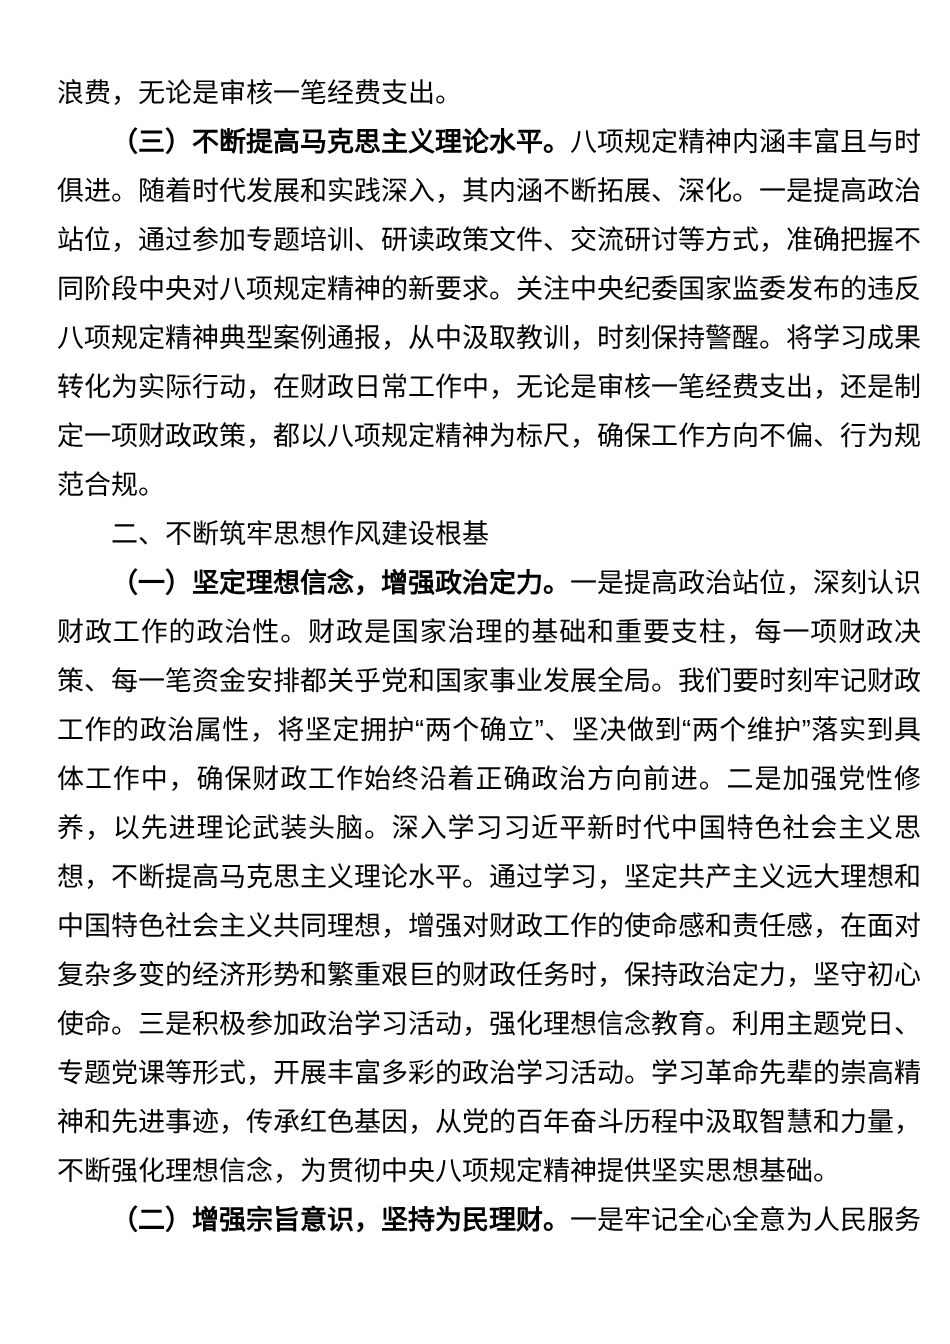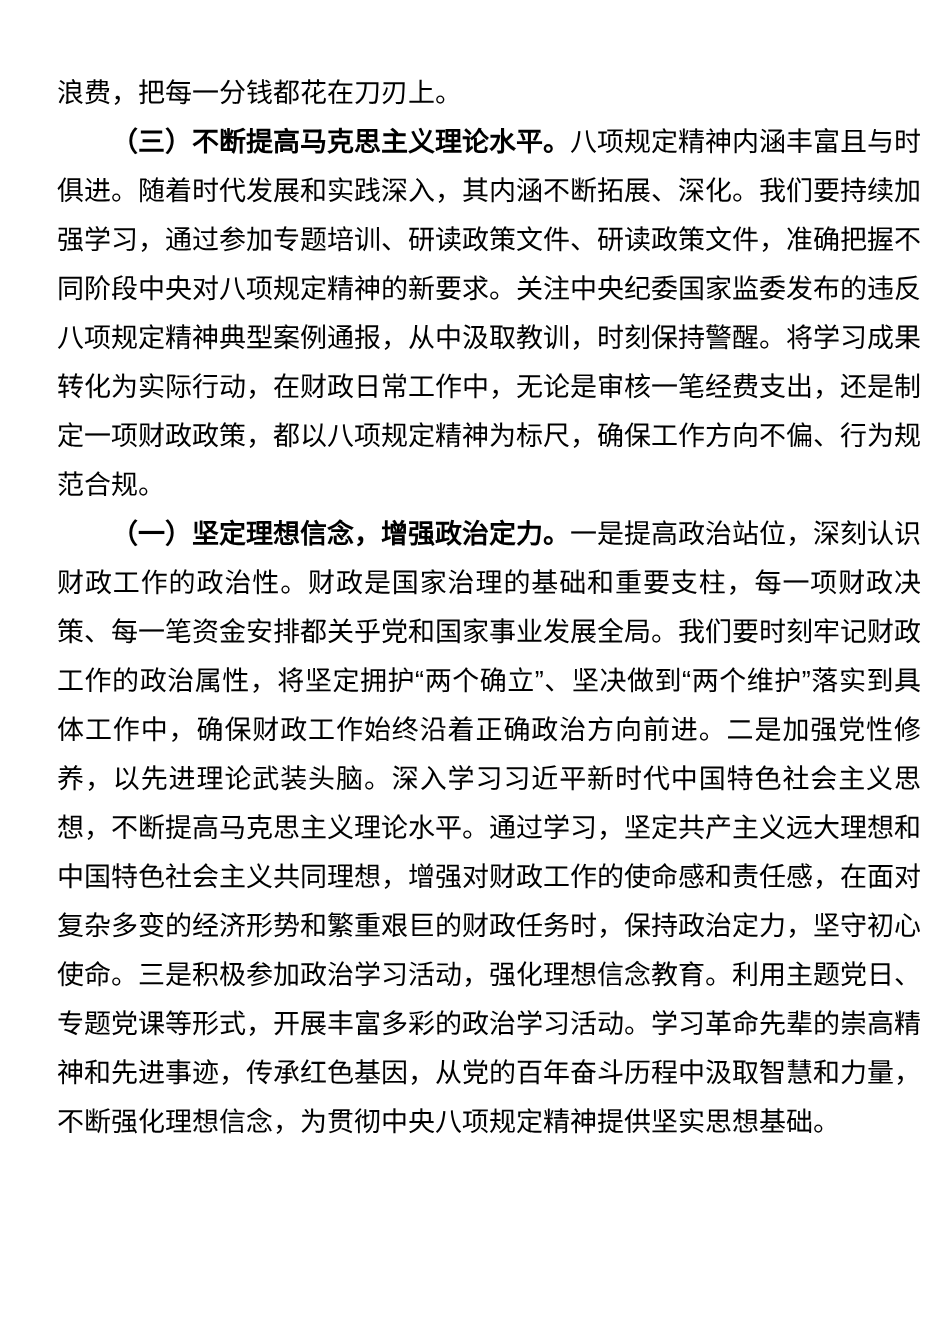--- a/index.html
+++ b/index.html
@@ -42,27 +42,33 @@
     font-weight: 400;
   }
 </style>
 </head>
 <body>
 
 <div class="page">
   <div class="doc">
 
     <p>
-      <span class="body-run">浪费，把每一分钱都花在刀刃上。</span>
+      <span class="body-run">浪费，无论是审核一笔经费支出。</span>
     </p>
 
     <p class="indent">
-      <span class="lead">（三）不断提高马克思主义理论水平。</span><span class="body-run">八项规定精神内涵丰富且与时俱进。随着时代发展和实践深入，其内涵不断拓展、深化。我们要持续加强学习，通过参加专题培训、研读政策文件、研读政策文件，准确把握不同阶段中央对八项规定精神的新要求。关注中央纪委国家监委发布的违反八项规定精神典型案例通报，从中汲取教训，时刻保持警醒。将学习成果转化为实际行动，在财政日常工作中，无论是审核一笔经费支出，还是制定一项财政政策，都以八项规定精神为标尺，确保工作方向不偏、行为规范合规。</span>
+      <span class="lead">（三）不断提高马克思主义理论水平。</span><span class="body-run">八项规定精神内涵丰富且与时俱进。随着时代发展和实践深入，其内涵不断拓展、深化。一是提高政治站位，通过参加专题培训、研读政策文件、交流研讨等方式，准确把握不同阶段中央对八项规定精神的新要求。关注中央纪委国家监委发布的违反八项规定精神典型案例通报，从中汲取教训，时刻保持警醒。将学习成果转化为实际行动，在财政日常工作中，无论是审核一笔经费支出，还是制定一项财政政策，都以八项规定精神为标尺，确保工作方向不偏、行为规范合规。</span>
     </p>
 
+    <p class="indent">
+      <span class="body-run">二、不断筑牢思想作风建设根基</span>
+    </p>
 
     <p class="indent">
       <span class="lead">（一）坚定理想信念，增强政治定力。</span><span class="body-run">一是提高政治站位，深刻认识财政工作的政治性。财政是国家治理的基础和重要支柱，每一项财政决策、每一笔资金安排都关乎党和国家事业发展全局。我们要时刻牢记财政工作的政治属性，将坚定拥护“两个确立”、坚决做到“两个维护”落实到具体工作中，确保财政工作始终沿着正确政治方向前进。二是加强党性修养，以先进理论武装头脑。深入学习习近平新时代中国特色社会主义思想，不断提高马克思主义理论水平。通过学习，坚定共产主义远大理想和中国特色社会主义共同理想，增强对财政工作的使命感和责任感，在面对复杂多变的经济形势和繁重艰巨的财政任务时，保持政治定力，坚守初心使命。三是积极参加政治学习活动，强化理想信念教育。利用主题党日、专题党课等形式，开展丰富多彩的政治学习活动。学习革命先辈的崇高精神和先进事迹，传承红色基因，从党的百年奋斗历程中汲取智慧和力量，不断强化理想信念，为贯彻中央八项规定精神提供坚实思想基础。</span>
     </p>
 
+    <p class="indent">
+      <span class="lead">（二）增强宗旨意识，坚持为民理财。</span><span class="body-run">一是牢记全心全意为人民服务</span>
+    </p>
 
   </div>
 </div>
 
 </body></html>

